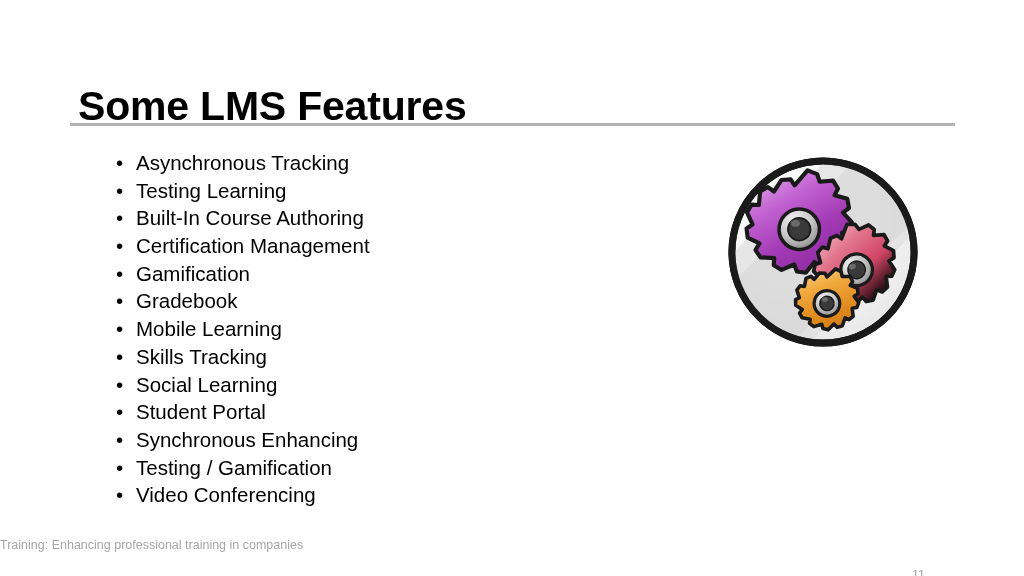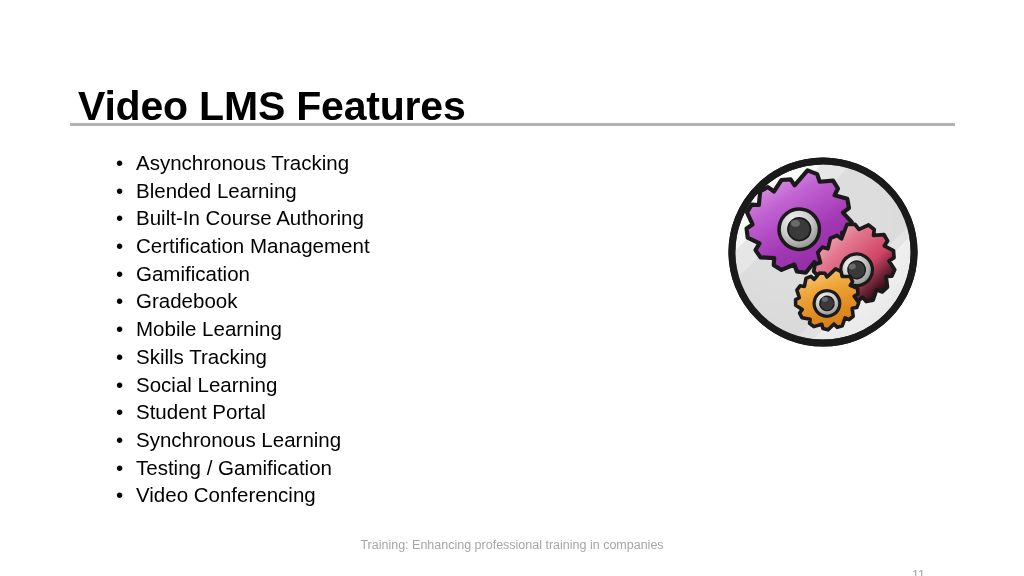--- a/index.html
+++ b/index.html
@@ -84,51 +84,51 @@
     width: 100%;
     height: 100%;
   }
 
   
   .footer-text {
     position: absolute;
     left: 0;
     top: 538px;
     width: 1024px;
-    text-align: center;
+    text-align: left;
     font-size: 12.5px;
     color: #a6a6a6;
   }
   .slide-number {
     position: absolute;
     left: 912px;
     top: 568px;
     width: 40px;
     text-align: left;
     font-size: 12.5px;
     color: #a6a6a6;
   }
 </style>
 </head>
 <body>
 
 <div class="slide">
 
-  <h1 class="slide-title">Video LMS Features</h1>
+  <h1 class="slide-title">Some LMS Features</h1>
 
   <div class="title-rule"></div>
 
   <ul class="feature-list">
     <li class="feature-item">
       <span class="feature-bullet">•</span>
       <span>Asynchronous Tracking</span>
     </li>
     <li class="feature-item">
       <span class="feature-bullet">•</span>
-      <span>Blended Learning</span>
+      <span>Testing Learning</span>
     </li>
     <li class="feature-item">
       <span class="feature-bullet">•</span>
       <span>Built-In Course Authoring</span>
     </li>
     <li class="feature-item">
       <span class="feature-bullet">•</span>
       <span>Certification Management</span>
     </li>
     <li class="feature-item">
@@ -150,21 +150,21 @@
     <li class="feature-item">
       <span class="feature-bullet">•</span>
       <span>Social Learning</span>
     </li>
     <li class="feature-item">
       <span class="feature-bullet">•</span>
       <span>Student Portal</span>
     </li>
     <li class="feature-item">
       <span class="feature-bullet">•</span>
-      <span>Synchronous Learning</span>
+      <span>Synchronous Enhancing</span>
     </li>
     <li class="feature-item">
       <span class="feature-bullet">•</span>
       <span>Testing / Gamification</span>
     </li>
     <li class="feature-item">
       <span class="feature-bullet">•</span>
       <span>Video Conferencing</span>
     </li>
   </ul>

